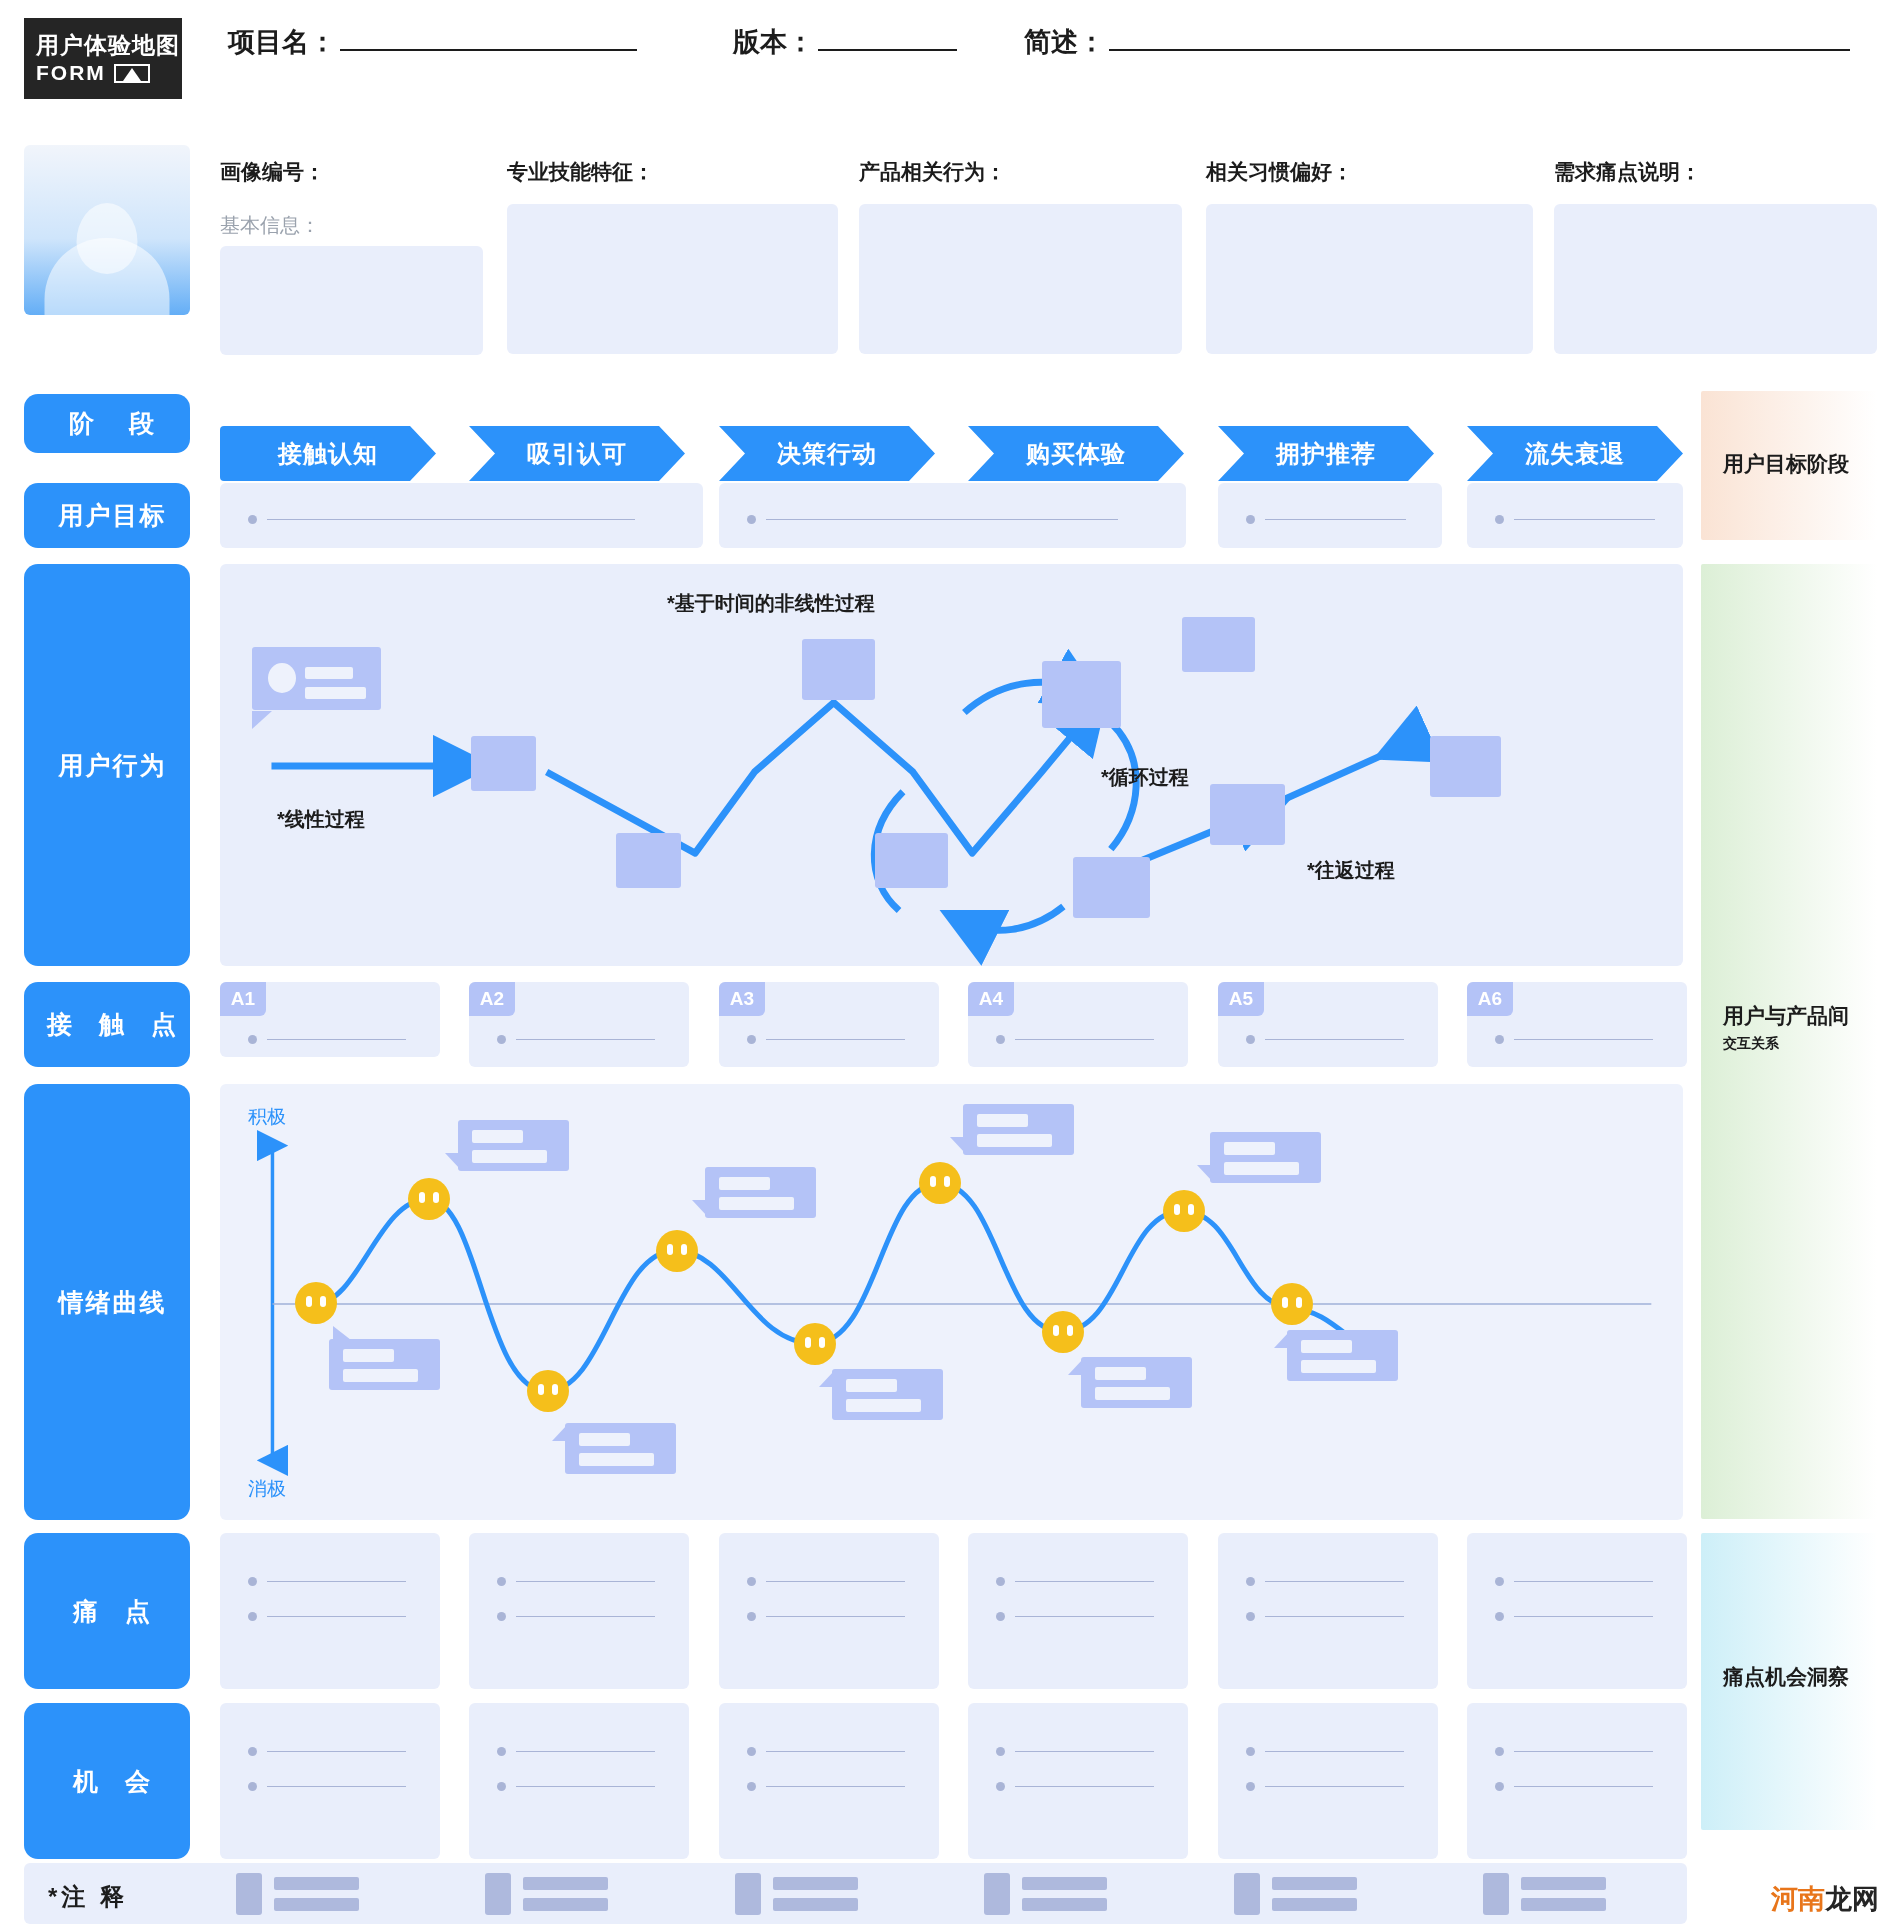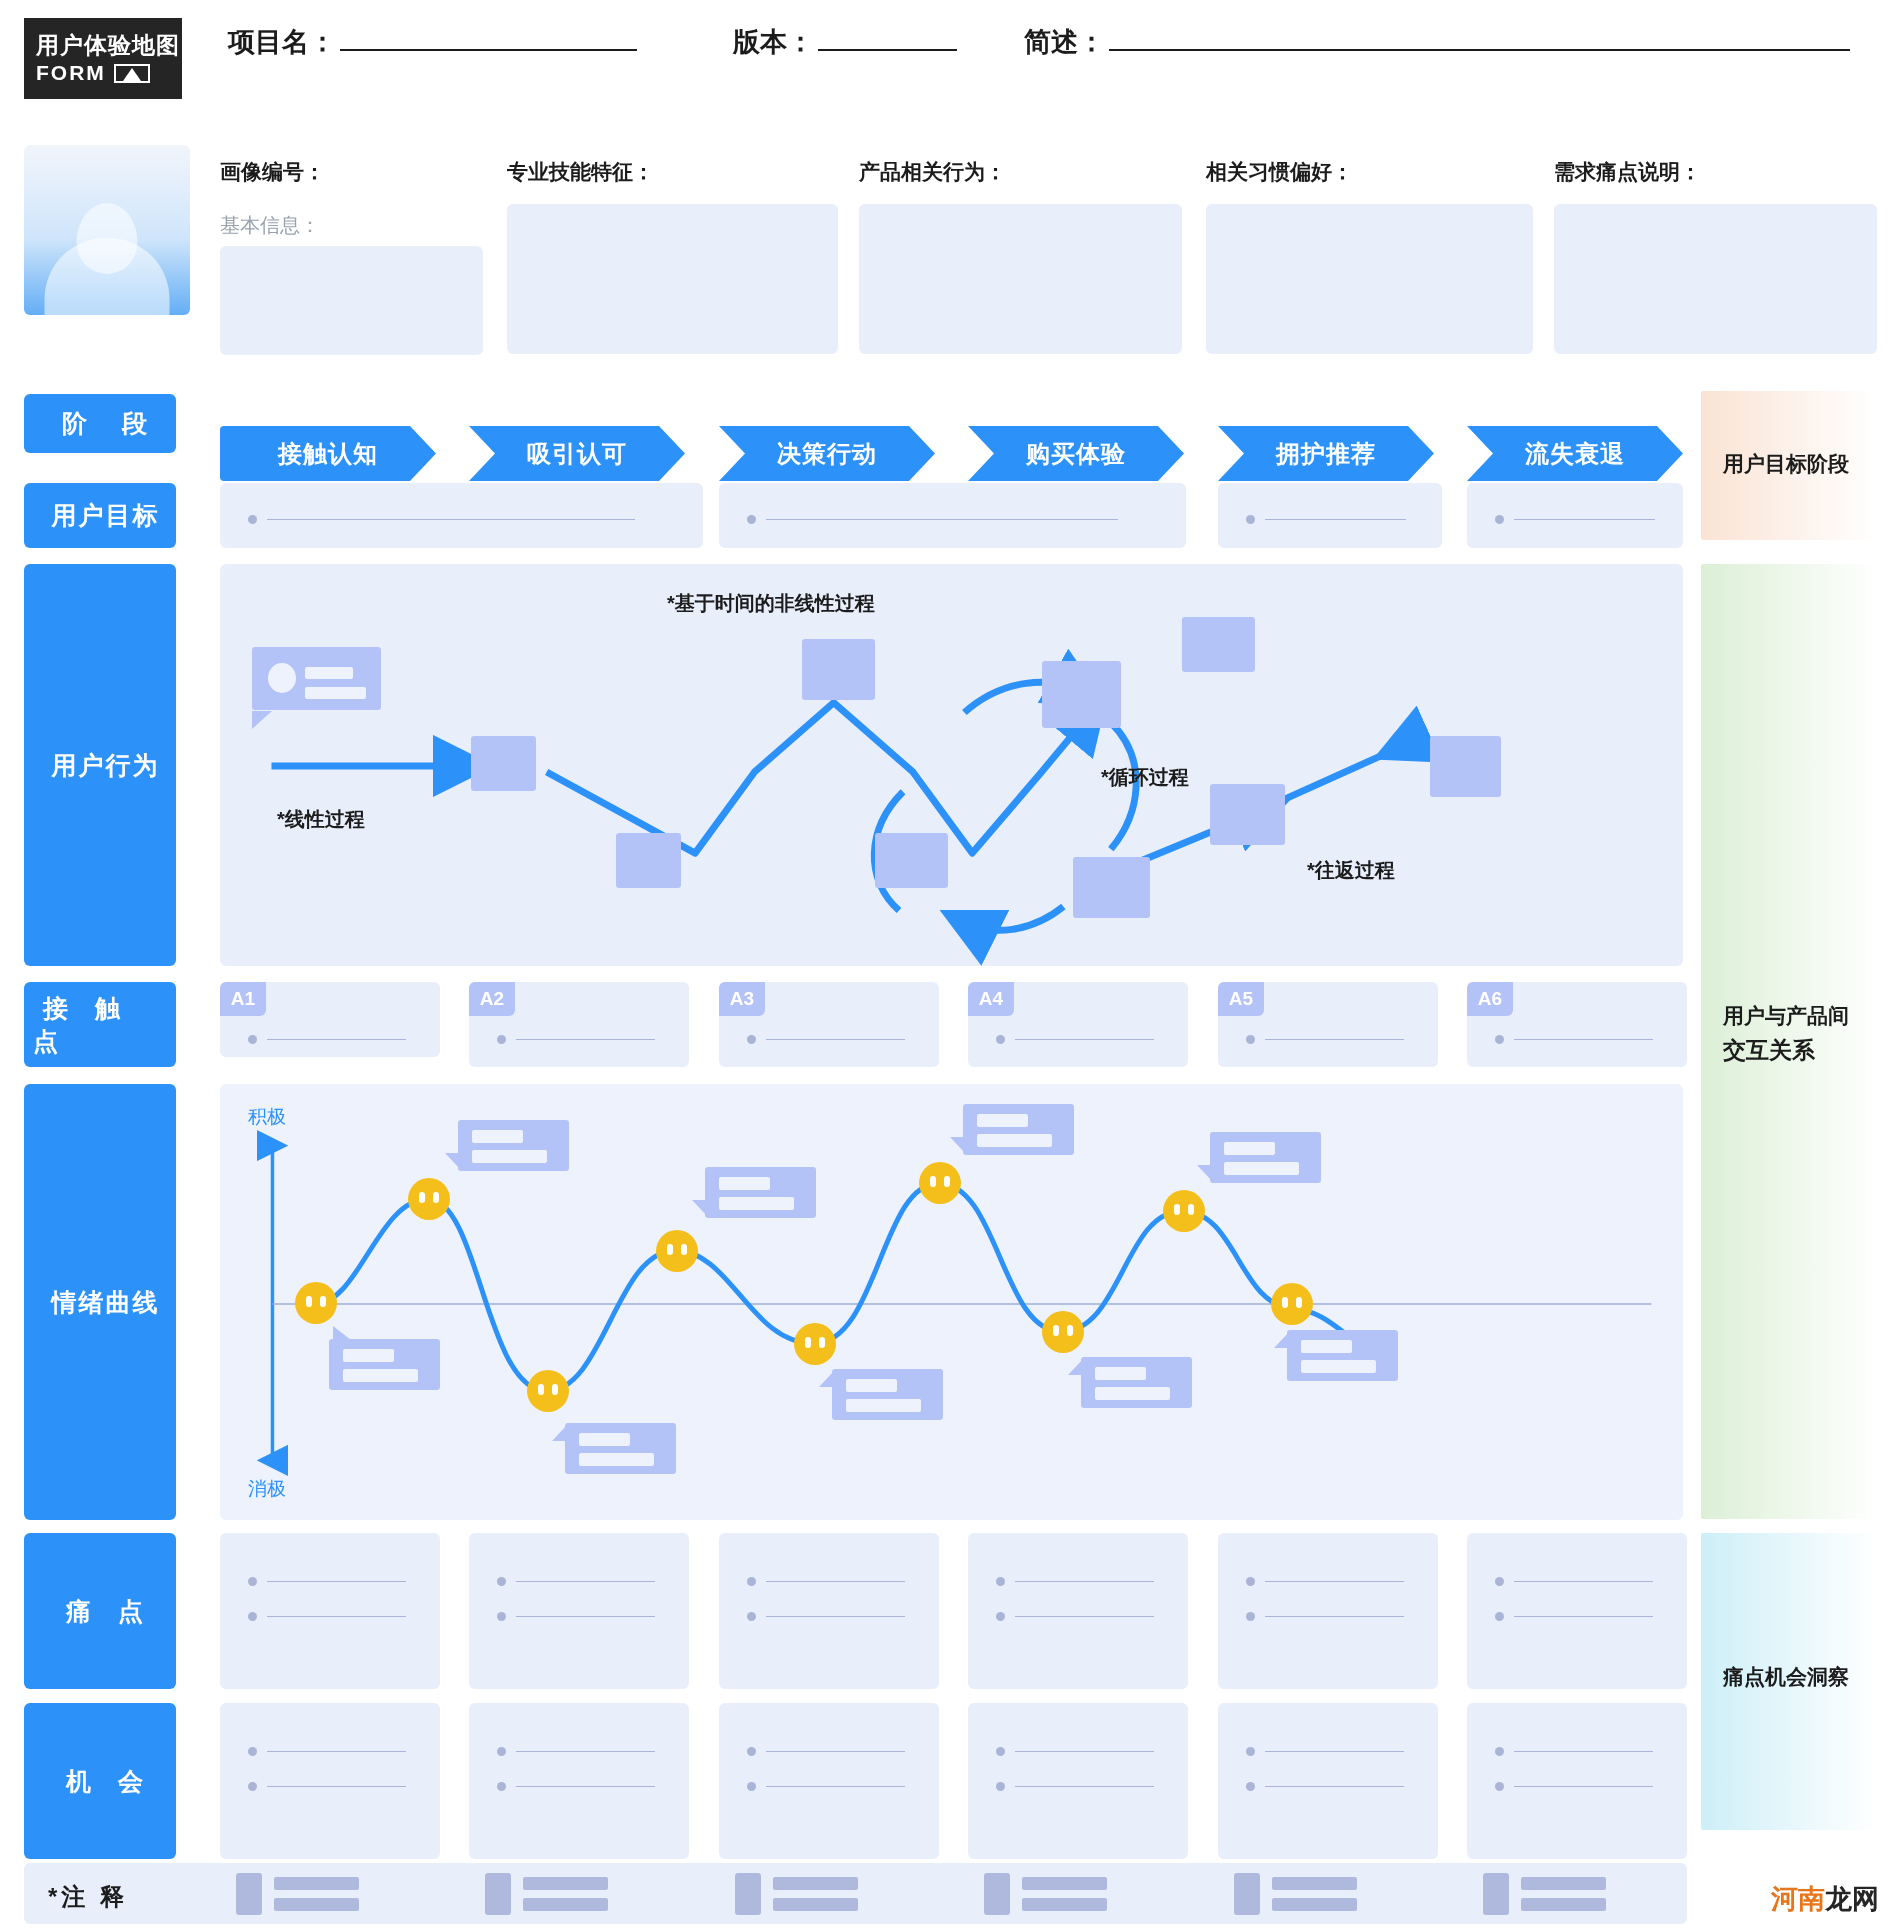--- a/index.html
+++ b/index.html
@@ -38,22 +38,22 @@
   }
   .avatar .head { position:absolute; left:50%; top:34%; transform:translateX(-50%); width:61px; height:71px; background:rgba(255,255,255,.55); border-radius:50%/55% 55% 45% 45%; }
   .avatar .body { position:absolute; left:50%; bottom:-18px; transform:translateX(-50%); width:125px; height:95px; background:rgba(255,255,255,.55); border-radius:61px 61px 0 0; }
 
   .persona-col { position: absolute; top: 158px; }
   .persona-label { font-size: 21px; font-weight: 700; color: #1c1c1c; white-space: nowrap; }
   .persona-sub { font-size: 20px; color: #9aa2ad; margin-top: 26px; }
 
   
   .rail {
-    position: absolute; left: 24px; width: 152px;
-    background: #2c92fa; border-radius: 6px;
+    position: absolute; left: 24px; width: 166px;
+    background: #2c92fa; border-radius: 14px;
     display: flex; align-items: center; justify-content: center;
     color: #fff; font-size: 25px; font-weight: 700; letter-spacing: 6px;
     text-indent: 6px;
     padding-left: 9px;
   }
 
   
   .chev {
     position: absolute; height: 55px; background: #2c92fa;
     display: flex; align-items: center; justify-content: center;
@@ -161,21 +161,21 @@
   <div style="position:absolute; left:1701px; top:391px; width:176px; height:149px;
               background:linear-gradient(90deg,#fae3d4 0%,#ffffff 100%); border-radius:2px;"></div>
   <div style="position:absolute; left:1723px; top:450px;">
     <span style="font-size:21px;font-weight:700;color:#1c1c1c;">用户目标阶段</span>
   </div>
 
   <div style="position:absolute; left:1701px; top:564px; width:176px; height:955px;
               background:linear-gradient(90deg,#dcefd6 0%,#ffffff 100%); border-radius:2px;"></div>
   <div style="position:absolute; left:1723px; top:1000px; line-height:1.55;">
     <div style="font-size:21px;font-weight:700;color:#1c1c1c;text-align:center;">用户与产品间</div>
-    <div style="font-size:23px;font-weight:700;color:#1c1c1c;">交互关系</div>
+    <div style="font-size:14px;font-weight:700;color:#1c1c1c;">交互关系</div>
   </div>
 
   <div style="position:absolute; left:1701px; top:1533px; width:176px; height:297px;
               background:linear-gradient(90deg,#cdeff8 0%,#ffffff 100%); border-radius:2px;"></div>
   <div style="position:absolute; left:1723px; top:1663px;">
     <span style="font-size:21px;font-weight:700;color:#1c1c1c;">痛点机会洞察</span>
   </div>
 
   <div class="rail" style="top:394px; height:59px; letter-spacing:14px; text-indent:14px;">阶 段</div>
 

